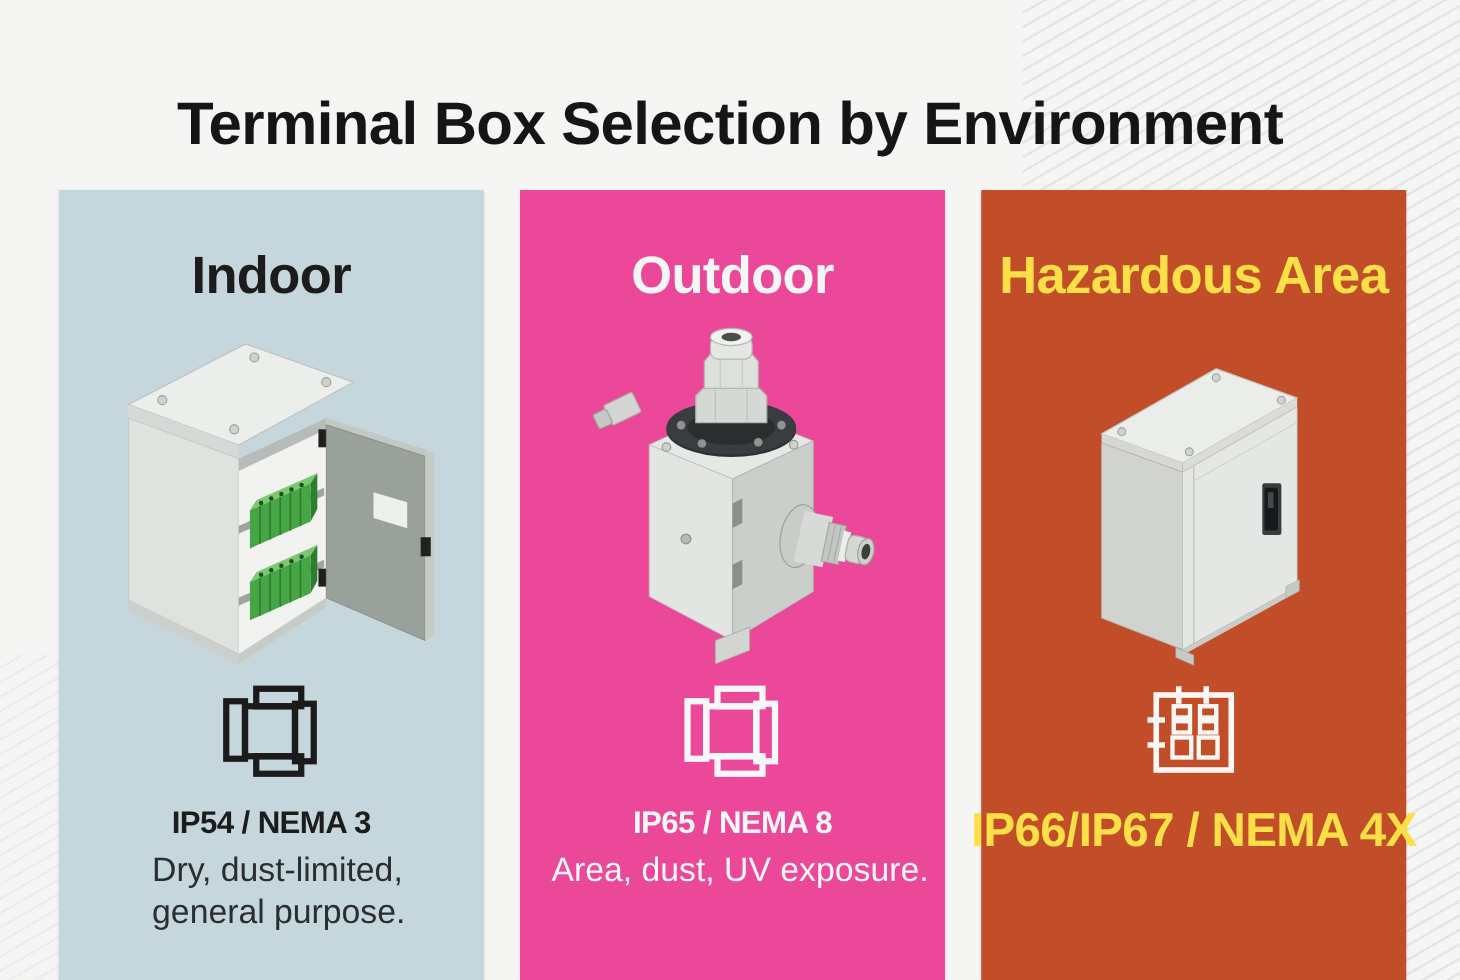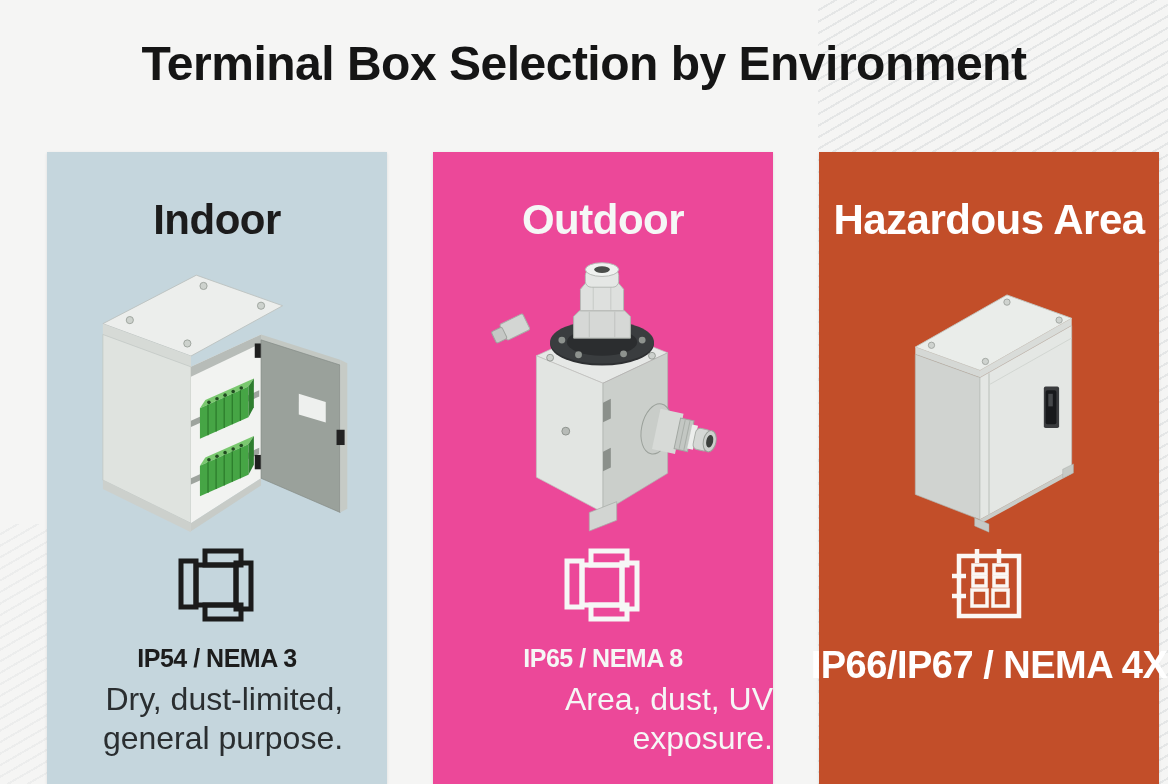--- a/index.html
+++ b/index.html
@@ -12,54 +12,54 @@
   }
   
   .texture { position:absolute; pointer-events:none; z-index:0;
     background:repeating-linear-gradient(150deg,
       rgba(0,0,0,0) 0 8px, rgba(170,177,182,0.22) 8px 10px); }
   .texture-right { right:0; top:0; width:350px; height:100%; }
   .texture-bottomleft { left:0; bottom:0; width:170px; height:260px; opacity:.55; }
 
   .page-title {
     position:relative; z-index:2;
-    margin-top:36px; text-align:center;
+    margin-top:72px; text-align:center;
     font-size:48px; font-weight:bold; color:#151515;
     letter-spacing:-0.5px;
   }
 
   .columns {
     position:absolute; left:47px; top:152px; z-index:1;
-    display:flex; gap:46px;
+    display:flex; gap:29px;
   }
   .column {
     width:340px; height:632px;
     display:flex; flex-direction:column; align-items:center;
     box-shadow:0 1px 3px rgba(0,0,0,0.10);
   }
   .col-indoor  { background:#c5d6dd; color:#1c1c1c; }
   .col-outdoor { background:#ec4899; color:#f5f7f6; }
-  .col-hazard  { background:#c24e29; color:#ffffff; }
+  .col-hazard  { background:#c24e29; color:#fde047; }
 
   .col-header {
     margin-top:44px; font-size:42px; font-weight:bold; line-height:1.15;
     letter-spacing:-0.5px; white-space:nowrap;
   }
   .illustration { margin-top:6px; height:284px; display:flex;
     align-items:center; justify-content:center; }
   .icon-wrap { margin-top:10px; height:84px; display:flex;
     align-items:center; justify-content:center; }
   .rating {
     margin-top:16px; font-size:25px; font-weight:bold;
     letter-spacing:-0.5px; white-space:nowrap;
   }
   .col-hazard .rating { font-size:38px; }
   .description {
-    margin-top:7px; font-size:32px; line-height:1.22;
-    text-align:right; white-space:pre-line;margin-left:12px;
+    margin-top:7px; font-size:27px; line-height:1.22;
+    text-align:left; white-space:pre-line;margin-left:12px;
   }
   .col-indoor .description { color:#2a2e30; }
 </style>
 </head>
 <body>
 
 <div class="texture texture-right"></div>
 <div class="texture texture-bottomleft"></div>
 
 <h1 class="page-title">Terminal Box Selection by Environment</h1>

